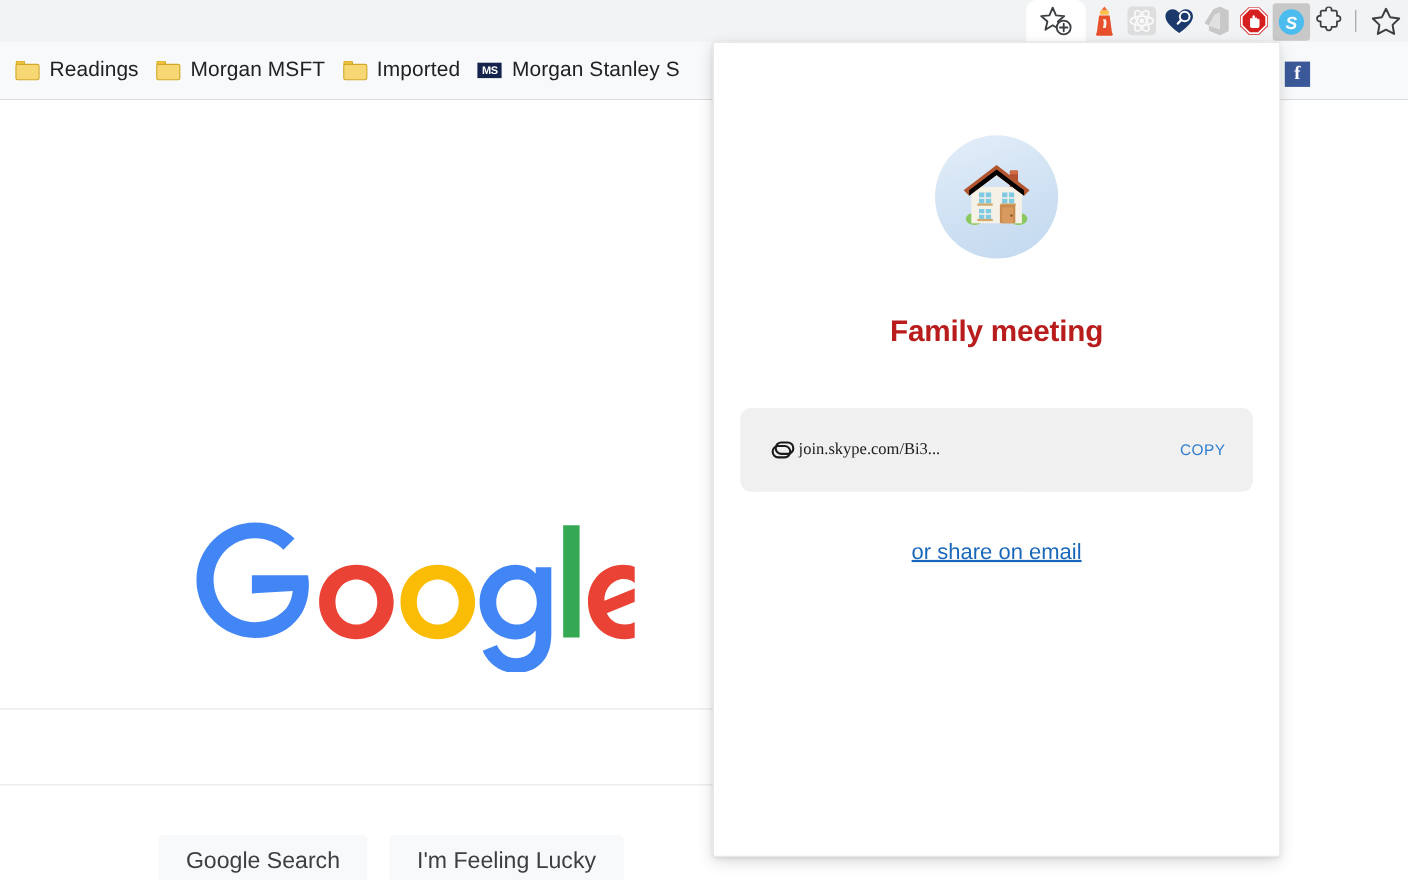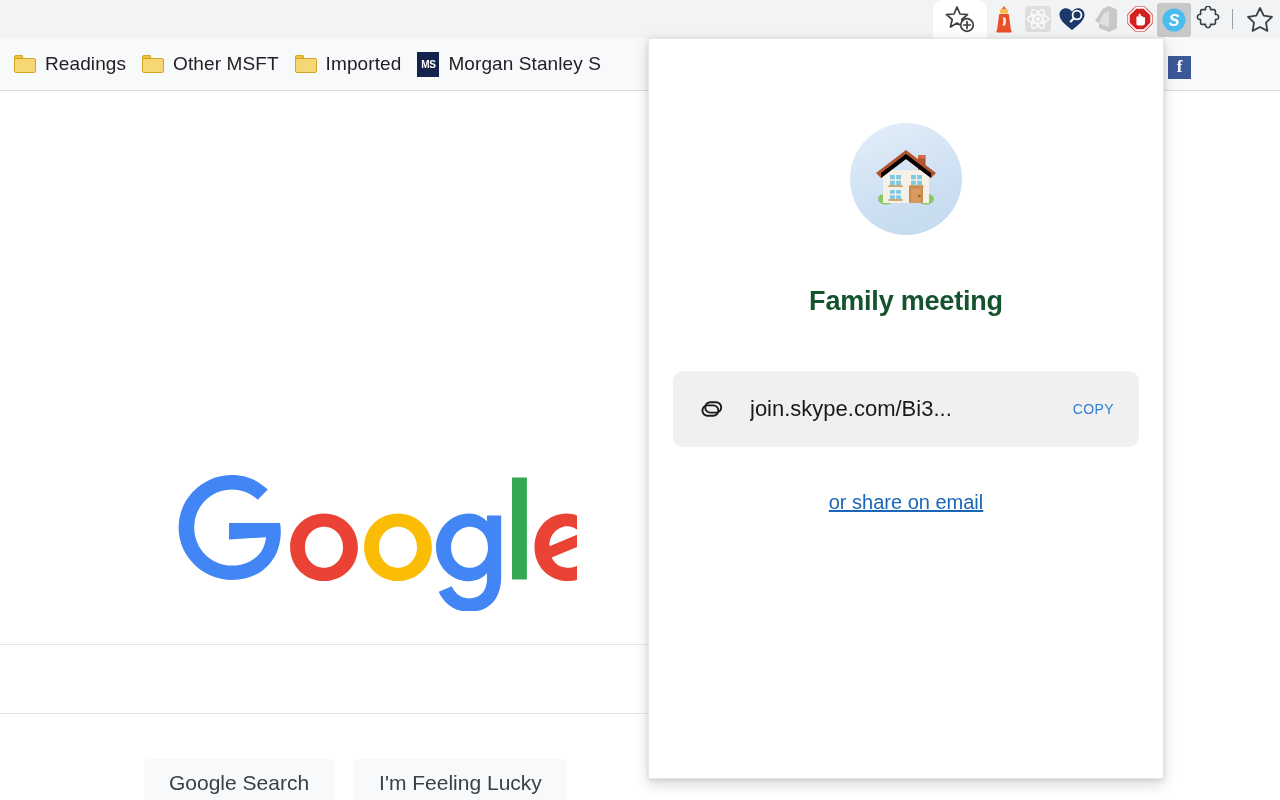--- a/index.html
+++ b/index.html
@@ -106,21 +106,21 @@
     content: "";
     position: absolute;
     left: 0; top: 3px;
     width: 22px; height: 15px;
     background: #f7d774;
     border: 1px solid #d2a728;
     border-radius: 2px;
     box-sizing: border-box;
   }
   .ms-favicon {
-    width: 22px; height: 25px;
+    width: 22px; height: 14px;
     background: #14234b;
     color: #ffffff;
     font-size: 10px;
     font-weight: bold;
     display: flex;
     align-items: center;
     justify-content: center;
     flex-shrink: 0;
     letter-spacing: -.3px;
   }
@@ -201,45 +201,46 @@
     border-radius: 50%;
     background: linear-gradient(160deg, #e4eef9 0%, #cfe1f3 55%, #c3d9ef 100%);
     display: flex;
     align-items: center;
     justify-content: center;
   }
   .popup-title {
     margin-top: 51px;
     font-size: 27px;
     font-weight: bold;
-    color: #14532d;
+    color: #b91c1c;
     letter-spacing: -.2px;
   }
   .link-row {
     margin-top: 54px;
     width: 466px;
     height: 76px;
     background: #f0f0f0;
     border-radius: 10px;
     display: flex;
     align-items: center;
     box-sizing: border-box;
     padding: 0 25px;
   }
   .link-icon {
     width: 28px; height: 22px;
     flex-shrink: 0;
   }
   .link-text {
-    font-size: 22px;
+    font-size: 15px;
     color: #1a1a1a;
-    margin-left: 24px;
+    margin-left: 0;
     flex: 1;
     white-space: nowrap;
     overflow: hidden;
+    font-family: Liberation Serif, serif;
   }
   .copy-btn {
     font-size: 14px;
     color: #2f7ed1;
     letter-spacing: .4px;
     flex-shrink: 0;
   }
   .share-link {
     margin-top: 44px;
     font-size: 20px;
@@ -350,21 +351,21 @@
 
   <div class="bookmarks-bar">
 
     <div class="bm-item">
       <span class="folder-icon"></span>
       <span class="bm-label">Readings</span>
     </div>
 
     <div class="bm-item">
       <span class="folder-icon"></span>
-      <span class="bm-label">Other MSFT</span>
+      <span class="bm-label">Morgan MSFT</span>
     </div>
 
     <div class="bm-item">
       <span class="folder-icon"></span>
       <span class="bm-label">Imported</span>
     </div>
 
     <div class="bm-item">
       <span class="ms-favicon">MS</span>
       <span class="bm-label">Morgan Stanley S</span>

